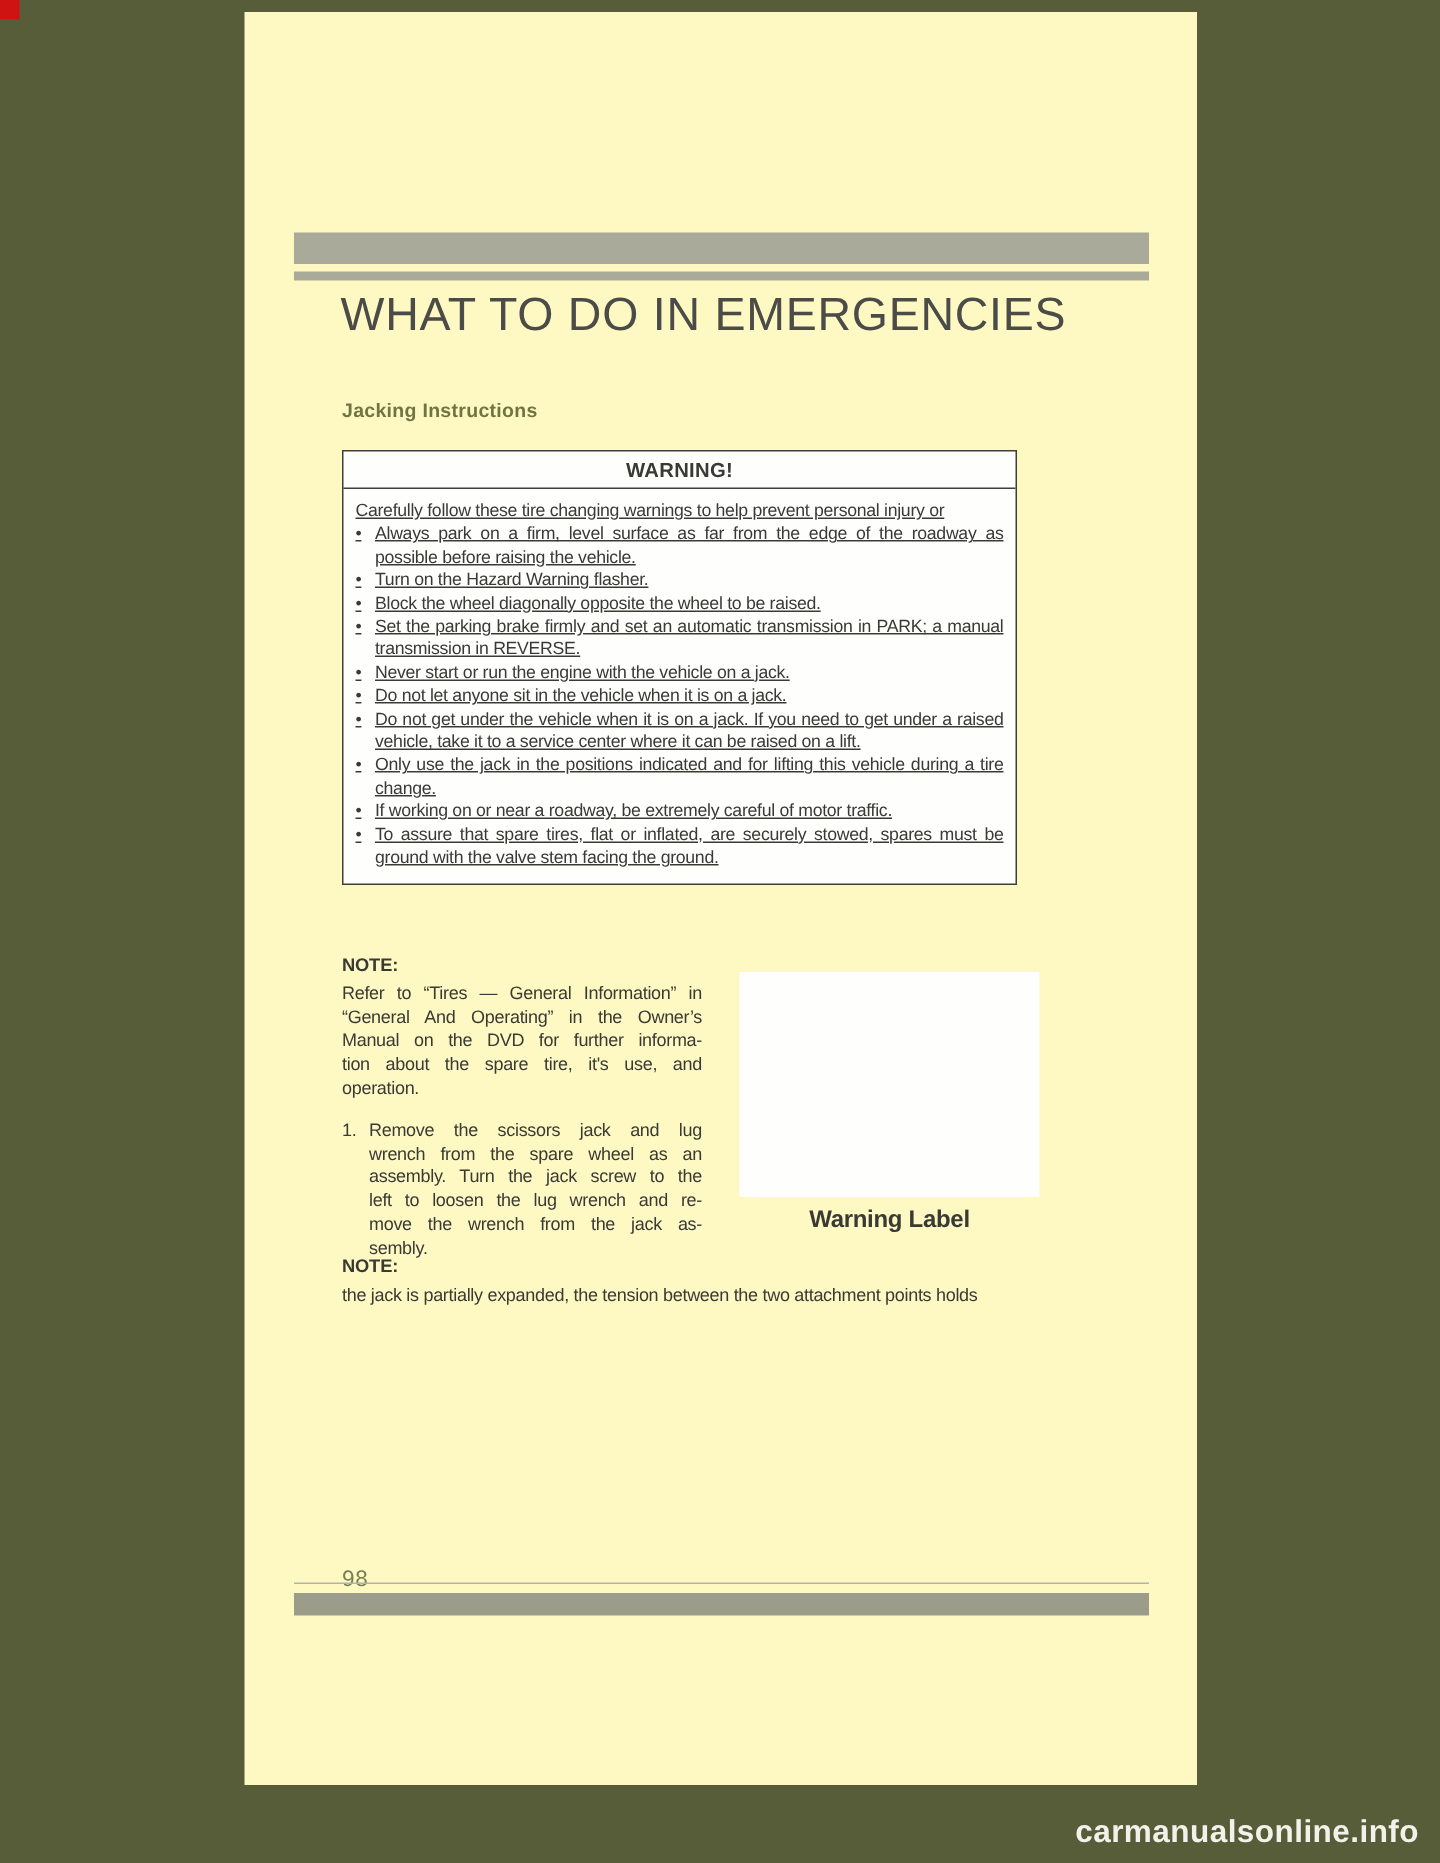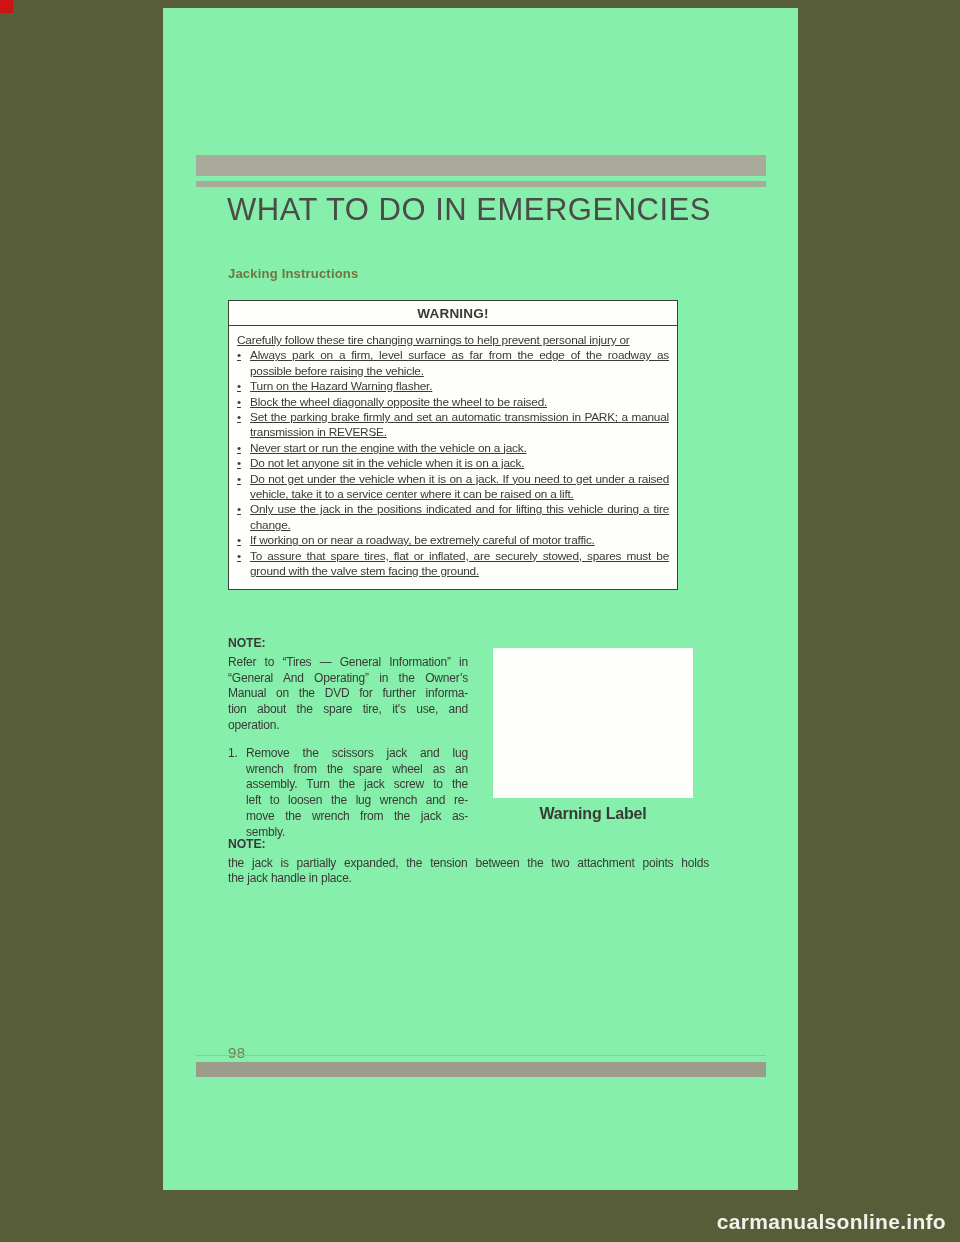--- a/index.html
+++ b/index.html
@@ -9,21 +9,21 @@
     background:#585d39;
     font-family:"Liberation Sans", sans-serif;
     overflow:hidden;
   }
   .corner-artifact {
     position:absolute; left:0; top:0; width:13px; height:13px;
     background:#cf1212; z-index:5;
   }
   .page {
     position:absolute; left:163px; top:8px; width:635px; height:1182px;
-    background:#86efac;
+    background:#fef9c3;
   }
   .band { position:absolute; left:33px; width:570px; background:#a9aa9a; }
   .band-thick { top:147px; height:21px; }
   .band-thin  { top:173px; height:6px; }
   .title {
     position:absolute; left:64px; top:184px;
     font-size:31px; font-weight:400; color:#4b4b48; letter-spacing:0.5px;
     white-space:nowrap;
   }
   .section-heading {
@@ -196,21 +196,20 @@
     <div class="figure-area"></div>
     <div class="figure-caption">Warning Label</div>
 
     <div class="note2">
       <div class="note-label">NOTE:</div>
       <div class="jlines">
 
 
           <div class="jline">the jack is partially expanded, the tension between the two attachment points holds</div>
 
-          <div class="jline">the jack handle in place.</div>
         </div>
     </div>
 
     <div class="page-number">98</div>
     <div class="footer-rule"></div>
     <div class="footer-band"></div>
   </div>
 
   <div class="watermark">carmanualsonline.info</div>
 </div>

